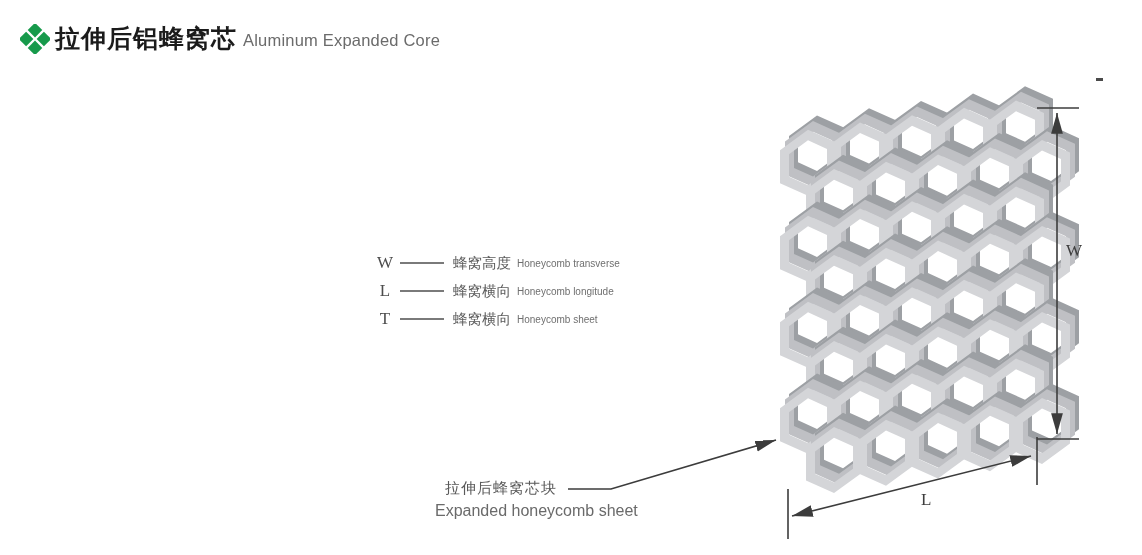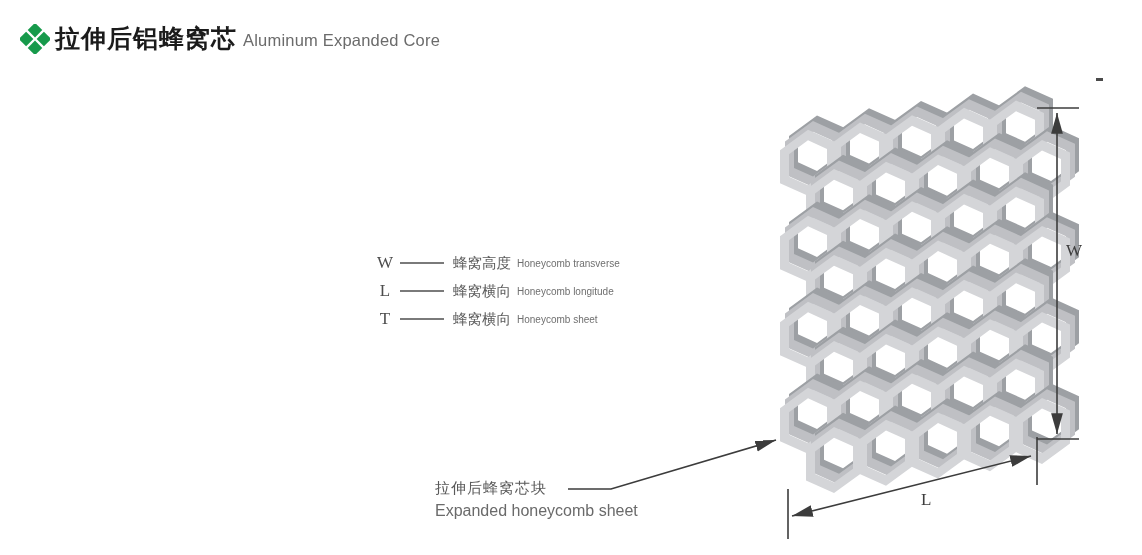--- a/index.html
+++ b/index.html
@@ -35,21 +35,21 @@
   
   .diagram{position:absolute;left:0;top:0;width:1142px;height:555px;pointer-events:none;}
   .dim-label{
     position:absolute;
     font-family:"Liberation Serif", serif;
     font-size:17px;color:#3d3d3d;
   }
   #dim-w-label{left:1066px;top:241px;}
   #dim-l-label{left:921px;top:490px;}
   .leader-zh{
-    position:absolute;left:435px;top:479px;
+    position:absolute;left:445px;top:479px;
     font-size:15px;color:#5a5a5a;letter-spacing:1px;
   }
   .leader-en{
     position:absolute;left:435px;top:502px;
     font-size:16px;color:#6a6a6a;
   }
 </style>
 </head>
 <body>
 

